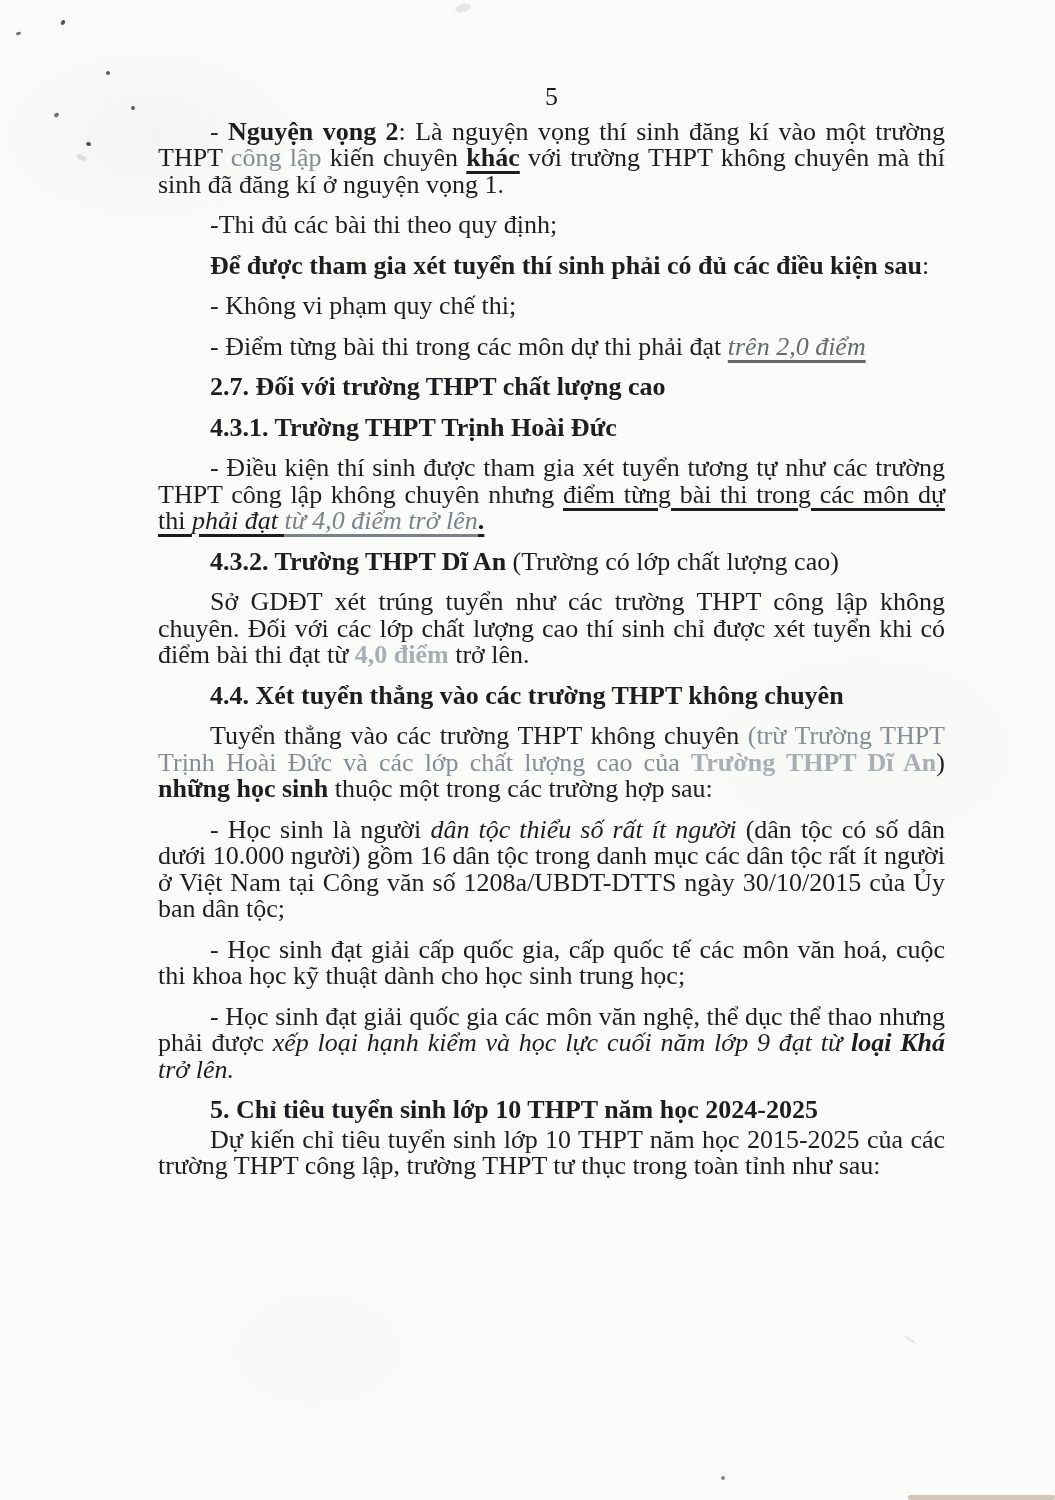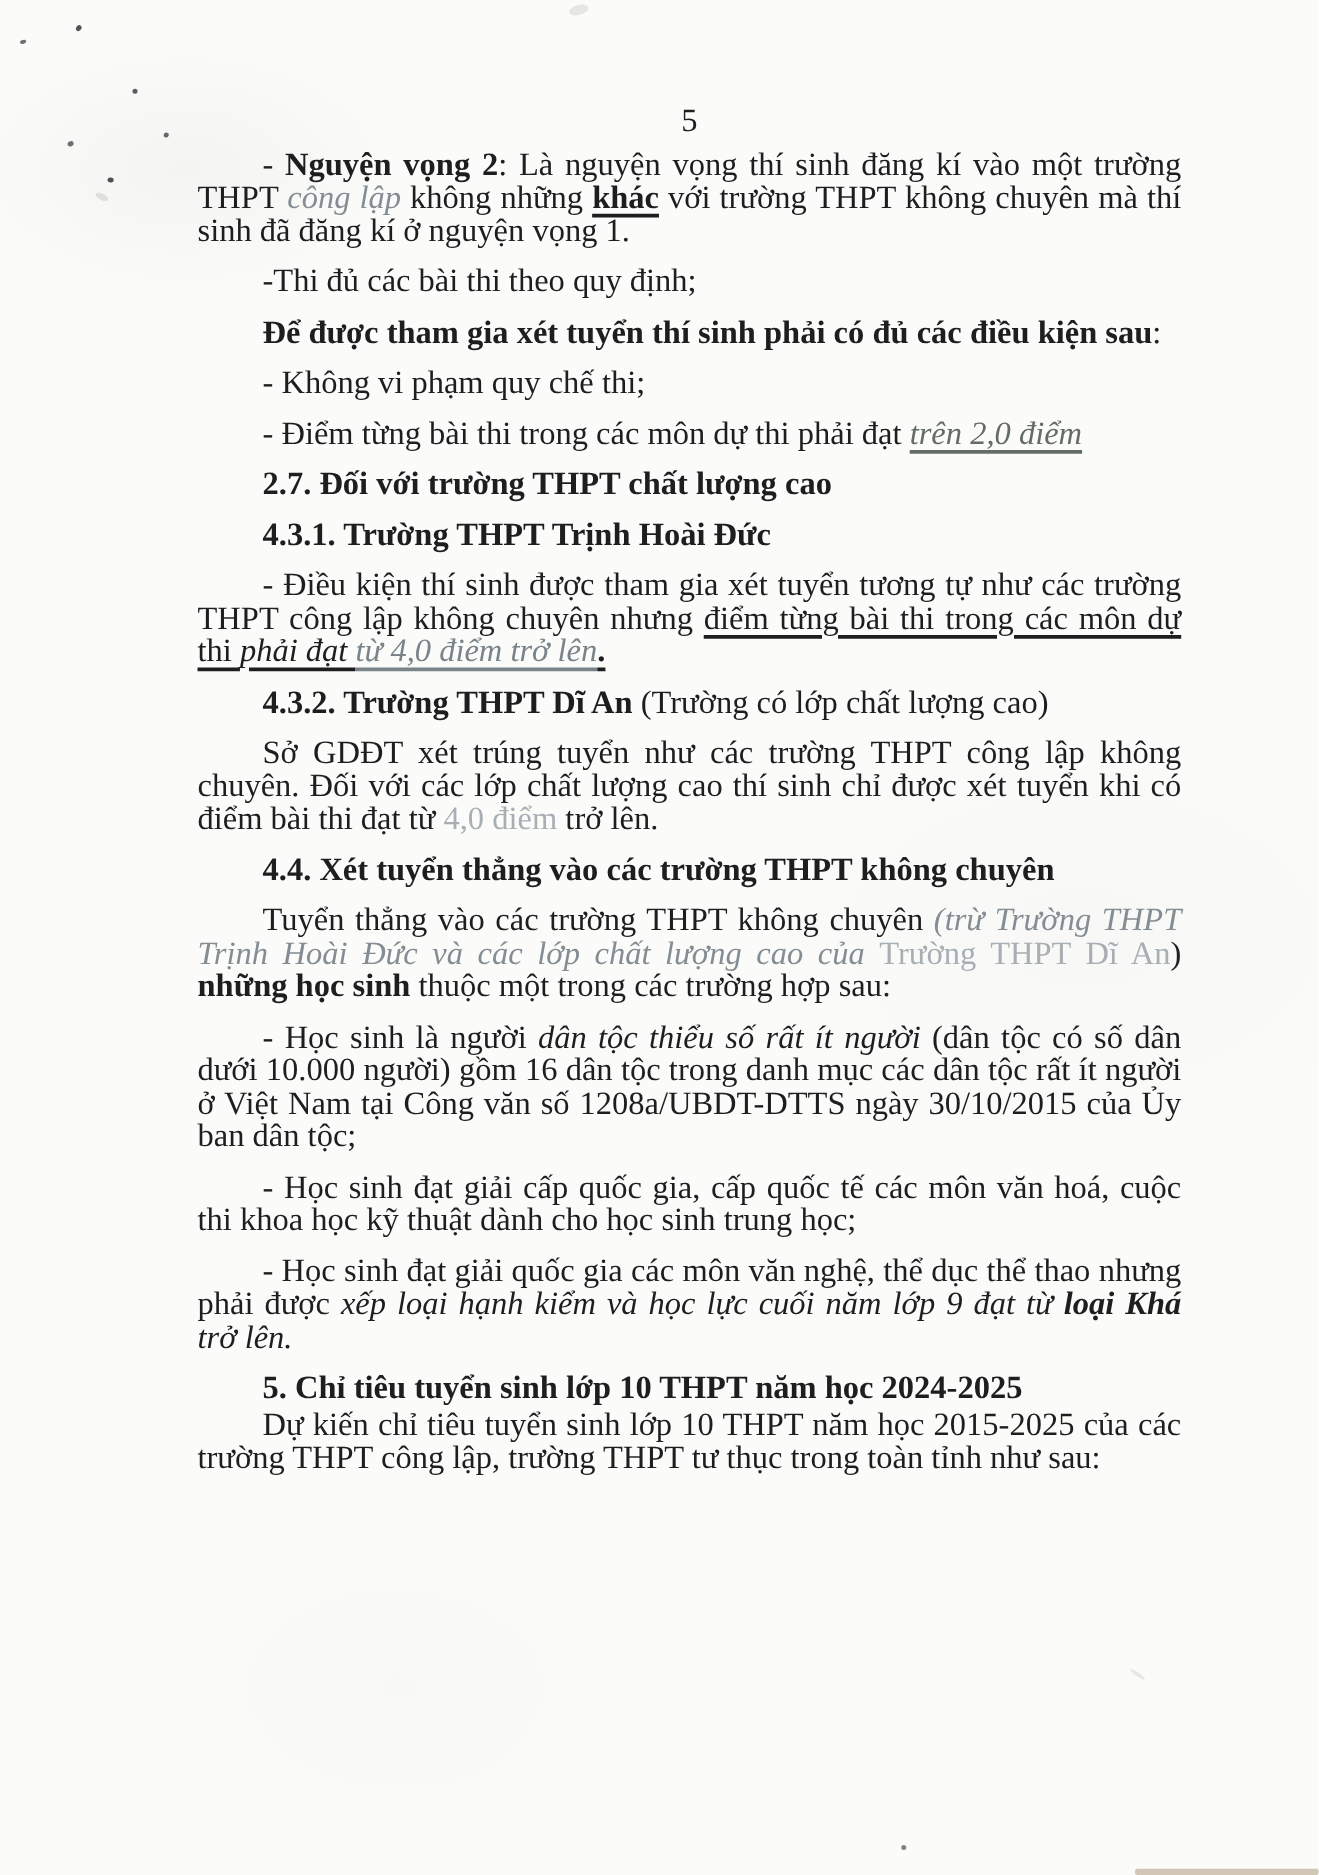--- a/index.html
+++ b/index.html
@@ -40,34 +40,34 @@
     text-indent:52px;
   }
   .block.tight{margin-bottom:3px;}
   .seg-b{font-weight:700;}
   .seg-i{font-style:italic;margin-top:18px;}
   .seg-u{
     text-decoration:underline;
     text-decoration-thickness:2.5px;
     text-underline-offset:5px;
   }
-  .seg-f1{color:var(--faded1);font-style:italic;}
-  .seg-f2{color:var(--faded2);}
+  .seg-f1{color:var(--faded1);}
+  .seg-f2{color:var(--faded2);font-weight:bold;}
   .seg-g1{color:var(--g1);}
   .seg-g2{color:var(--g2);font-style:italic;}
   .speck{position:absolute;border-radius:50%;}
 </style>
 </head>
 <body>
 
 <div class="page">
   <div class="doc">
     <p class="page-number">5</p>
 
-  <p class="block"><span class="">- </span><span class="seg-b">Nguyện vọng 2</span><span class="">: Là nguyện vọng thí sinh đăng kí vào một trường THPT </span><span class="seg-f1">công lập</span><span class=""> không những </span><span class="seg-b seg-u">khác</span><span class=""> với trường THPT không chuyên mà thí sinh đã đăng kí ở nguyện vọng 1.</span></p>
+  <p class="block"><span class="">- </span><span class="seg-b">Nguyện vọng 2</span><span class="">: Là nguyện vọng thí sinh đăng kí vào một trường THPT </span><span class="seg-f1">công lập</span><span class=""> kiến chuyên </span><span class="seg-b seg-u">khác</span><span class=""> với trường THPT không chuyên mà thí sinh đã đăng kí ở nguyện vọng 1.</span></p>
       <p class="block"><span class="">-Thi đủ các bài thi theo quy định;</span></p>
       <p class="block"><span class="seg-b">Để được tham gia xét tuyển thí sinh phải có đủ các điều kiện sau</span><span class="">:</span></p>
       <p class="block"><span class="">- Không vi phạm quy chế thi;</span></p>
       <p class="block"><span class="">- Điểm từng bài thi trong các môn dự thi phải đạt </span><span class="seg-i seg-u seg-g1">trên 2,0 điểm</span></p>
       <p class="block"><span class="seg-b">2.7. Đối với trường THPT chất lượng cao</span></p>
       <p class="block"><span class="seg-b">4.3.1. Trường THPT Trịnh Hoài Đức</span></p>
       <p class="block"><span class="">- Điều kiện thí sinh được tham gia xét tuyển tương tự như các trường THPT công lập không chuyên nhưng </span><span class="seg-u">điểm từng bài thi trong các môn dự thi </span><span class="seg-i seg-u">phải đạt </span><span class="seg-i seg-u seg-g2">từ 4,0 điểm trở lên</span><span class="seg-b seg-u">.</span></p>
       <p class="block"><span class="seg-b">4.3.2. Trường THPT Dĩ An </span><span class="">(Trường có lớp chất lượng cao)</span></p>
       <p class="block"><span class="">Sở GDĐT xét trúng tuyển như các trường THPT công lập không chuyên. Đối với các lớp chất lượng cao thí sinh chỉ được xét tuyển khi có điểm bài thi đạt từ </span><span class="seg-f2">4,0 điểm</span><span class=""> trở lên.</span></p>
       <p class="block"><span class="seg-b">4.4. Xét tuyển thẳng vào các trường THPT không chuyên</span></p>

